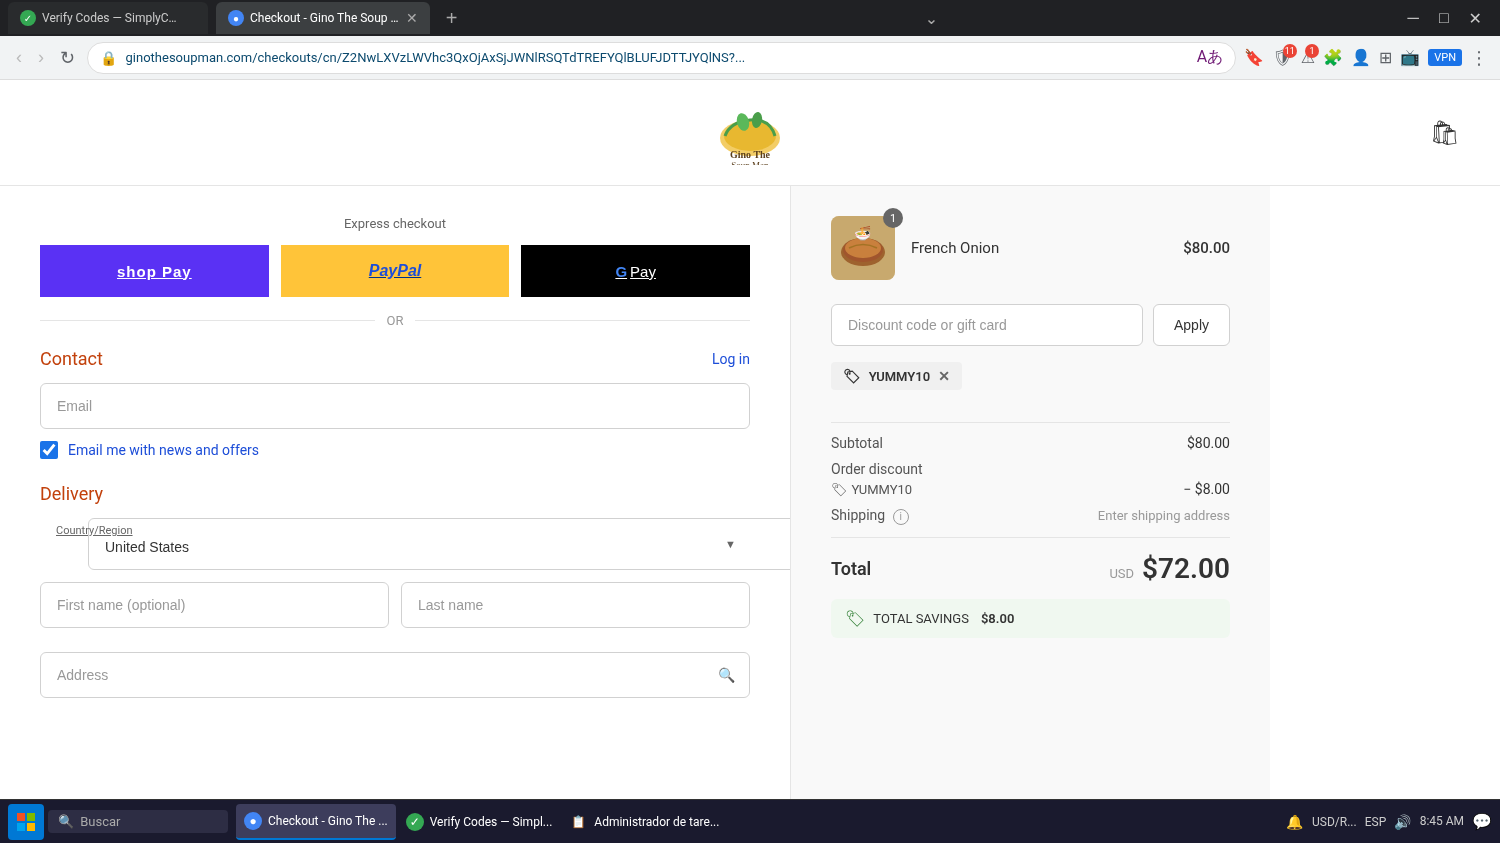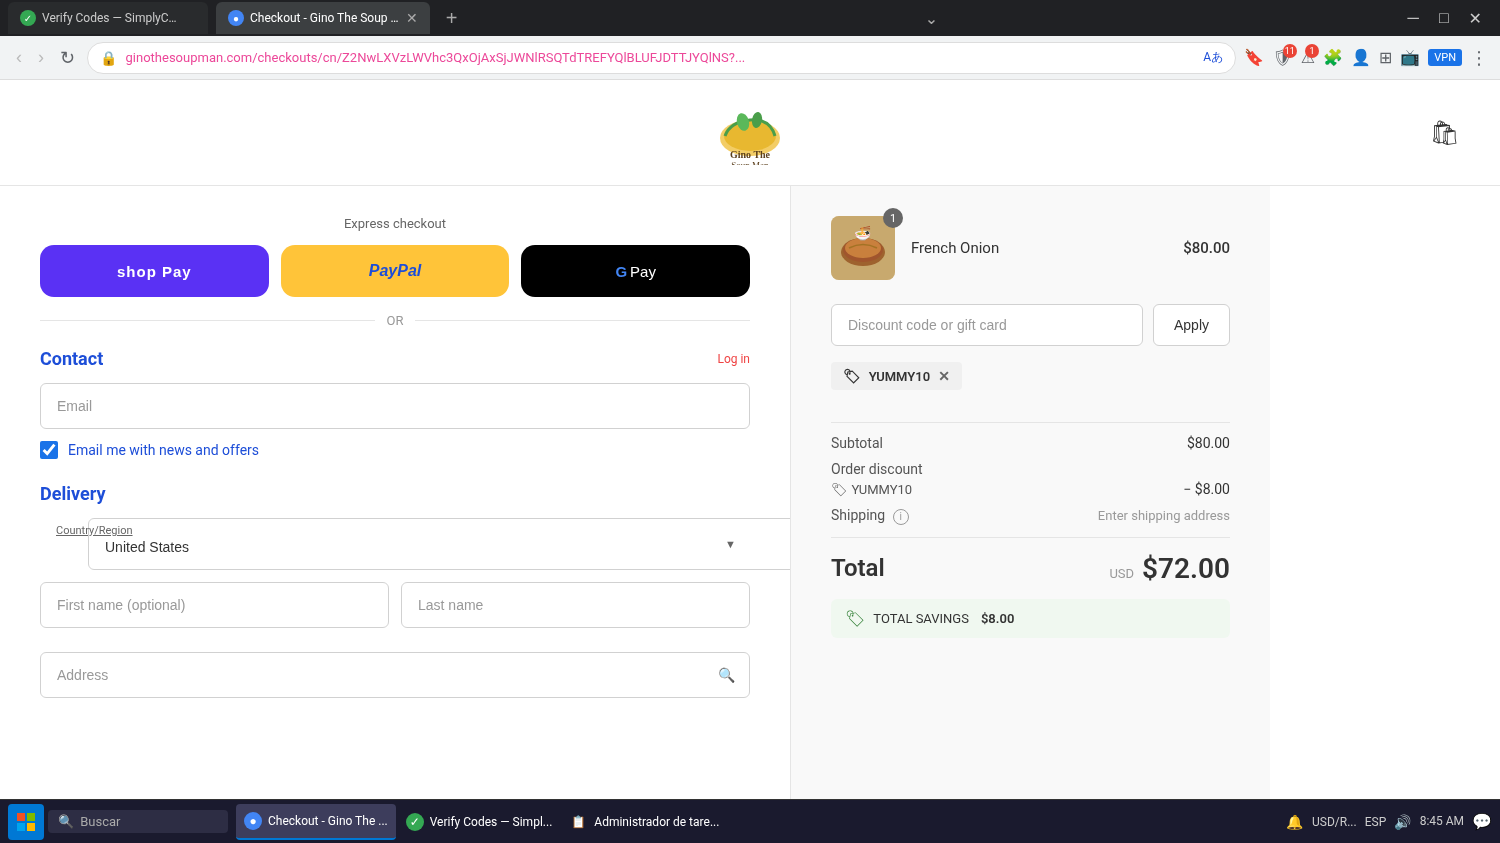--- a/index.html
+++ b/index.html
@@ -9,21 +9,21 @@
     .browser-frame { width: 1500px; height: 843px; display: flex; flex-direction: column; }
     .title-bar { background: #202124; height: 36px; display: flex; align-items: center; padding: 0 8px; gap: 8px; }
     .tab-favicon { width: 16px; height: 16px; border-radius: 50%; display: inline-flex; align-items: center; justify-content: center; font-size: 10px; }
     .tab-favicon.green { background: #34a853; color: white; }
     .tab-favicon.blue { background: #4285f4; color: white; }
 
     .nav-bar { background: #f1f3f4; height: 44px; display: flex; align-items: center; padding: 0 12px; gap: 8px; border-bottom: 1px solid #ddd; }
     .nav-btn { background: none; border: none; color: #5f6368; cursor: pointer; font-size: 18px; padding: 4px; border-radius: 50%; }
     .nav-btn:disabled { color: #bbb; cursor: default; }
     .address-bar { flex: 1; background: #fff; border: 1px solid #ddd; border-radius: 20px; height: 32px; display: flex; align-items: center; padding: 0 12px; gap: 8px; font-size: 13px; color: #333; }
-    .address-bar-url { flex: 1; font-size: 13px; color: #ec4899; }
+    .address-bar-url { flex: 1; font-size: 13px; color: #0c4a6e; }
     .nav-right-icons { display: flex; align-items: center; gap: 8px; color: #5f6368; font-size: 16px; }
     .vpn-badge { background: #1a73e8; color: white; font-size: 11px; padding: 2px 6px; border-radius: 3px; }
 
     
     .page-content { flex: 1; background: #fff; overflow: hidden; display: flex; flex-direction: column; }
 
     
     .store-header { display: flex; align-items: center; justify-content: center; padding: 20px 40px; border-bottom: 1px solid #e5e5e5; position: relative; }
     .store-logo { display: flex; flex-direction: column; align-items: center; }
     .cart-icon-header { position: absolute; right: 40px; font-size: 24px; color: #333; cursor: pointer; }
@@ -31,31 +31,31 @@
     
     .checkout-layout { display: flex; flex: 1; overflow: hidden; }
 
     
     .left-panel { flex: 1; padding: 30px 40px; overflow-y: auto; max-width: 790px; }
 
     
     .express-section { text-align: center; margin-bottom: 20px; }
     .express-label { color: #666; font-size: 13px; margin-bottom: 14px; }
     .express-buttons { display: flex; gap: 12px; margin-bottom: 16px; }
-    .express-btn { flex: 1; height: 52px; border: none; border-radius: 14px; cursor: pointer; display: flex; align-items: center; justify-content: center; font-size: 16px; font-weight: 600; }
+    .express-btn { flex: 1; height: 52px; border: none; border-radius: 0; cursor: pointer; display: flex; align-items: center; justify-content: center; font-size: 16px; font-weight: 600; text-decoration: underline; }
     .shop-pay-btn { background: #5a31f4; color: white; }
     .paypal-btn { background: #ffc439; color: #003087; }
     .gpay-btn { background: #000; color: white; }
     .or-divider { display: flex; align-items: center; gap: 12px; color: #999; font-size: 13px; margin-bottom: 20px; }
     .or-divider::before, .or-divider::after { content: ''; flex: 1; height: 1px; background: #e5e5e5; }
 
     
     .section-header { display: flex; align-items: center; justify-content: space-between; margin-bottom: 14px; }
-    .section-title { font-size: 18px; font-weight: 700; color: #1d4ed8; }
-    .log-in-link { color: #ef4444; font-size: 12px; text-decoration: none; cursor: pointer; }
+    .section-title { font-size: 18px; font-weight: 400; color: #c2410c; }
+    .log-in-link { color: #1d4ed8; font-size: 14px; text-decoration: none; cursor: pointer; }
     .form-field { width: 100%; padding: 14px 16px; border: 1px solid #d1d1d1; border-radius: 6px; font-size: 14px; color: #333; outline: none; margin-bottom: 12px; }
     .form-field::placeholder { color: #999; }
     .checkbox-row { display: flex; align-items: center; gap: 10px; margin-bottom: 24px; }
     .checkbox-input { width: 18px; height: 18px; accent-color: #1a73e8; cursor: pointer; }
     .checkbox-label { font-size: 14px; color: #1d4ed8; }
 
     
     .select-field { width: 100%; padding: 14px 16px; border: 1px solid #d1d1d1; border-radius: 6px; font-size: 14px; color: #333; outline: none; appearance: none; background: white; cursor: pointer; }
     .select-wrapper { position: relative; margin-bottom: 12px; }
     .select-wrapper::after { content: '▼'; position: absolute; right: 14px; top: 50%; transform: translateY(-50%); font-size: 11px; color: #666; pointer-events: none; }
@@ -87,21 +87,21 @@
     .coupon-remove { cursor: pointer; color: #666; font-size: 14px; }
 
     
     .summary-row { display: flex; justify-content: space-between; align-items: center; margin-bottom: 10px; font-size: 14px; color: #333; }
     .summary-label { color: #555; }
     .summary-discount-label { display: flex; align-items: center; gap: 6px; color: #555; }
     .summary-discount-value { color: #333; }
     .shipping-placeholder { color: #999; font-size: 13px; }
     .info-icon { display: inline-flex; align-items: center; justify-content: center; width: 16px; height: 16px; border: 1px solid #999; border-radius: 50%; font-size: 10px; color: #999; cursor: pointer; margin-left: 4px; }
     .total-row { display: flex; justify-content: space-between; align-items: center; margin: 14px 0; }
-    .total-label { font-size: 24px; font-weight: 600; }
+    .total-label { font-size: 18px; font-weight: 600; }
     .total-amount { font-size: 28px; font-weight: 600; color: #333; }
     .total-currency { font-size: 13px; color: #999; margin-right: 4px; }
     .savings-row { display: flex; align-items: center; gap: 8px; background: #f0f8f0; border-radius: 6px; padding: 10px 14px; font-size: 13px; color: #333; }
     .savings-icon { color: #2e7d32; font-size: 16px; }
 
     
     .summary-divider { height: 1px; background: #e5e5e5; margin: 12px 0; }
 
     
     .taskbar { height: 44px; background: #1a1a2e; display: flex; align-items: center; padding: 0 8px; gap: 4px; border-top: 1px solid #333; }
@@ -144,21 +144,21 @@
     </div>
   </div>
 
   <div class="nav-bar">
     <button class="nav-btn" disabled="">‹</button>
     <button class="nav-btn" disabled="">›</button>
     <button class="nav-btn">↻</button>
     <div class="address-bar">
       <span style="color:#34a853;font-size:14px;">🔒</span>
       <span class="address-bar-url">ginothesoupman.com/checkouts/cn/Z2NwLXVzLWVhc3QxOjAxSjJWNlRSQTdTREFYQlBLUFJDTTJYQlNS?...</span>
-      <span style="color:#1d4ed8;font-size:12px;text-align:center;">Aあ</span>
+      <span style="color:#701a75;font-size:16px;text-align:center;">Aあ</span>
     </div>
     <div class="nav-right-icons">
       <span style="font-size:16px;">🔖</span>
       <span style="position:relative;font-size:16px;">
         🛡
         <span style="background:#ea4335;color:white;border-radius:50%;font-size:9px;width:14px;height:14px;display:inline-flex;align-items:center;justify-content:center;position:absolute;top:-4px;right:-4px;">11</span>
       </span>
       <span style="position:relative;font-size:16px;">
         ⚠
         <span style="background:#ea4335;color:white;border-radius:50%;font-size:9px;width:14px;height:14px;display:inline-flex;align-items:center;justify-content:center;position:absolute;top:-4px;right:-4px;">1</span>

